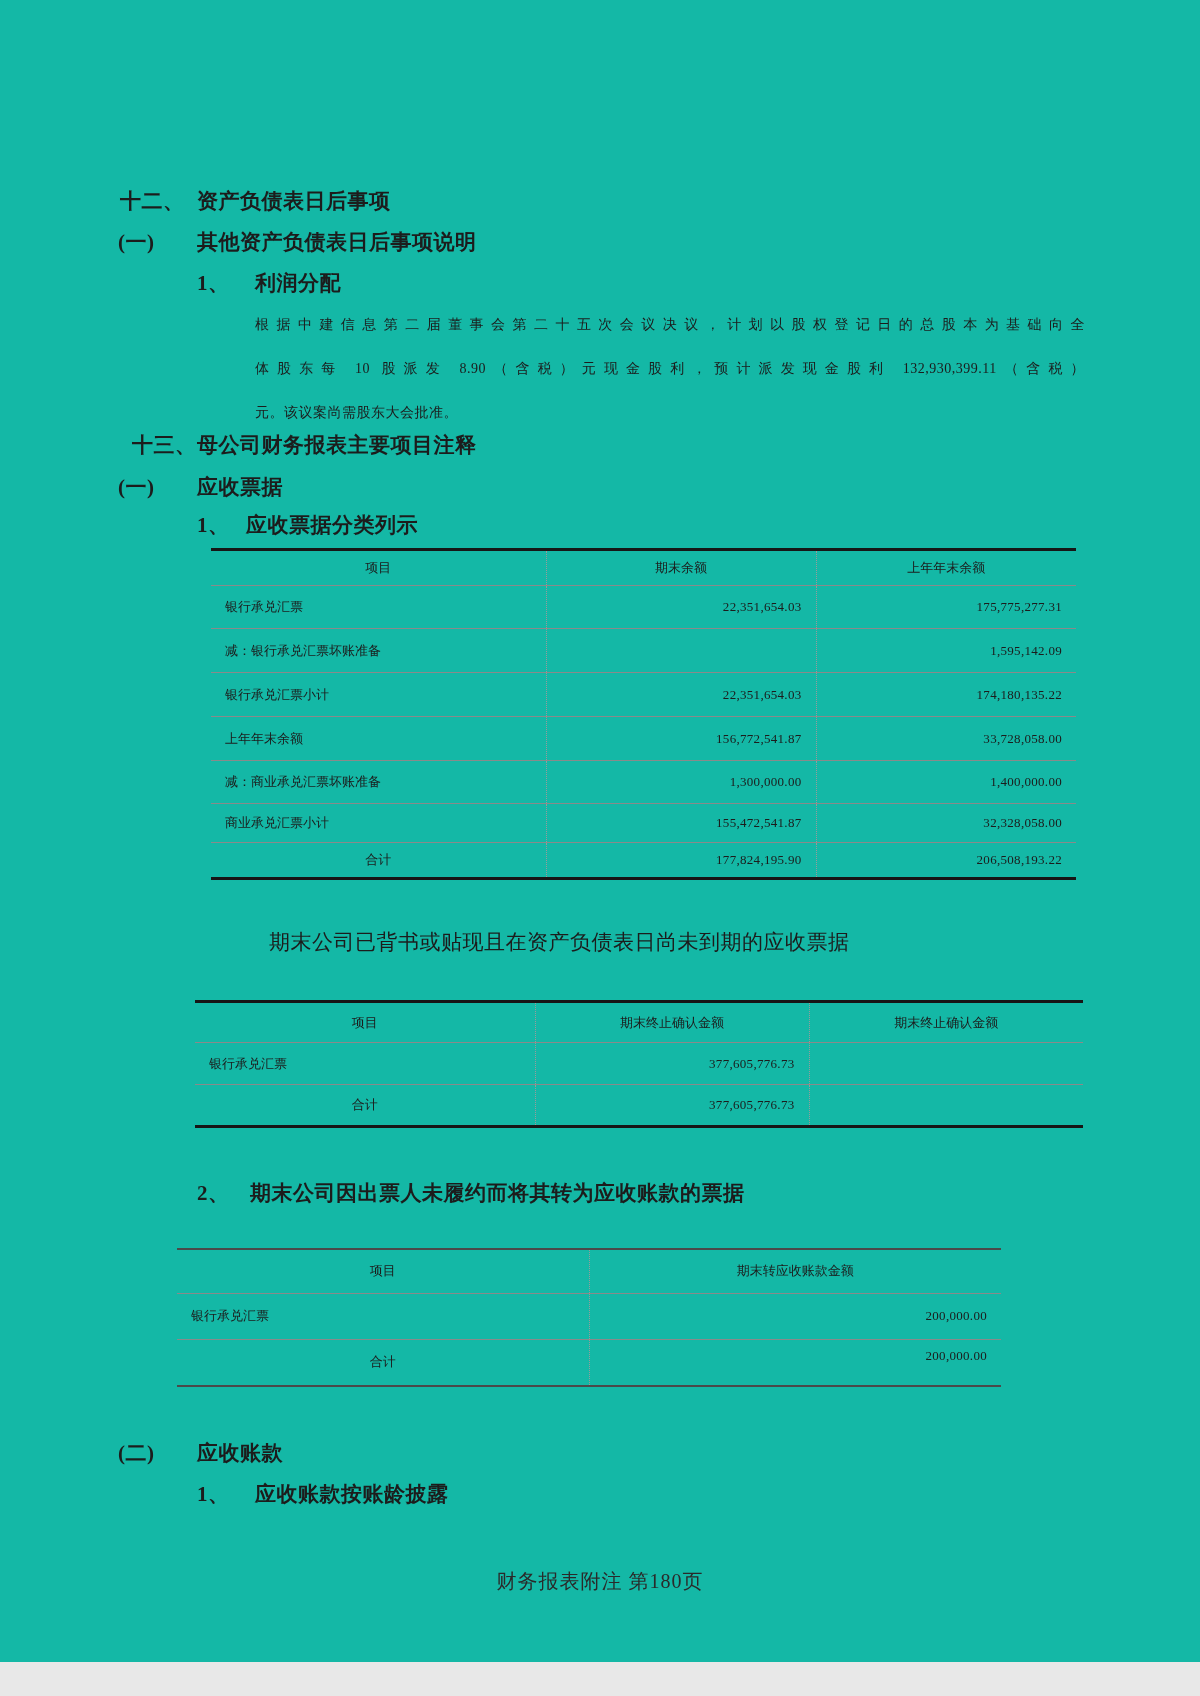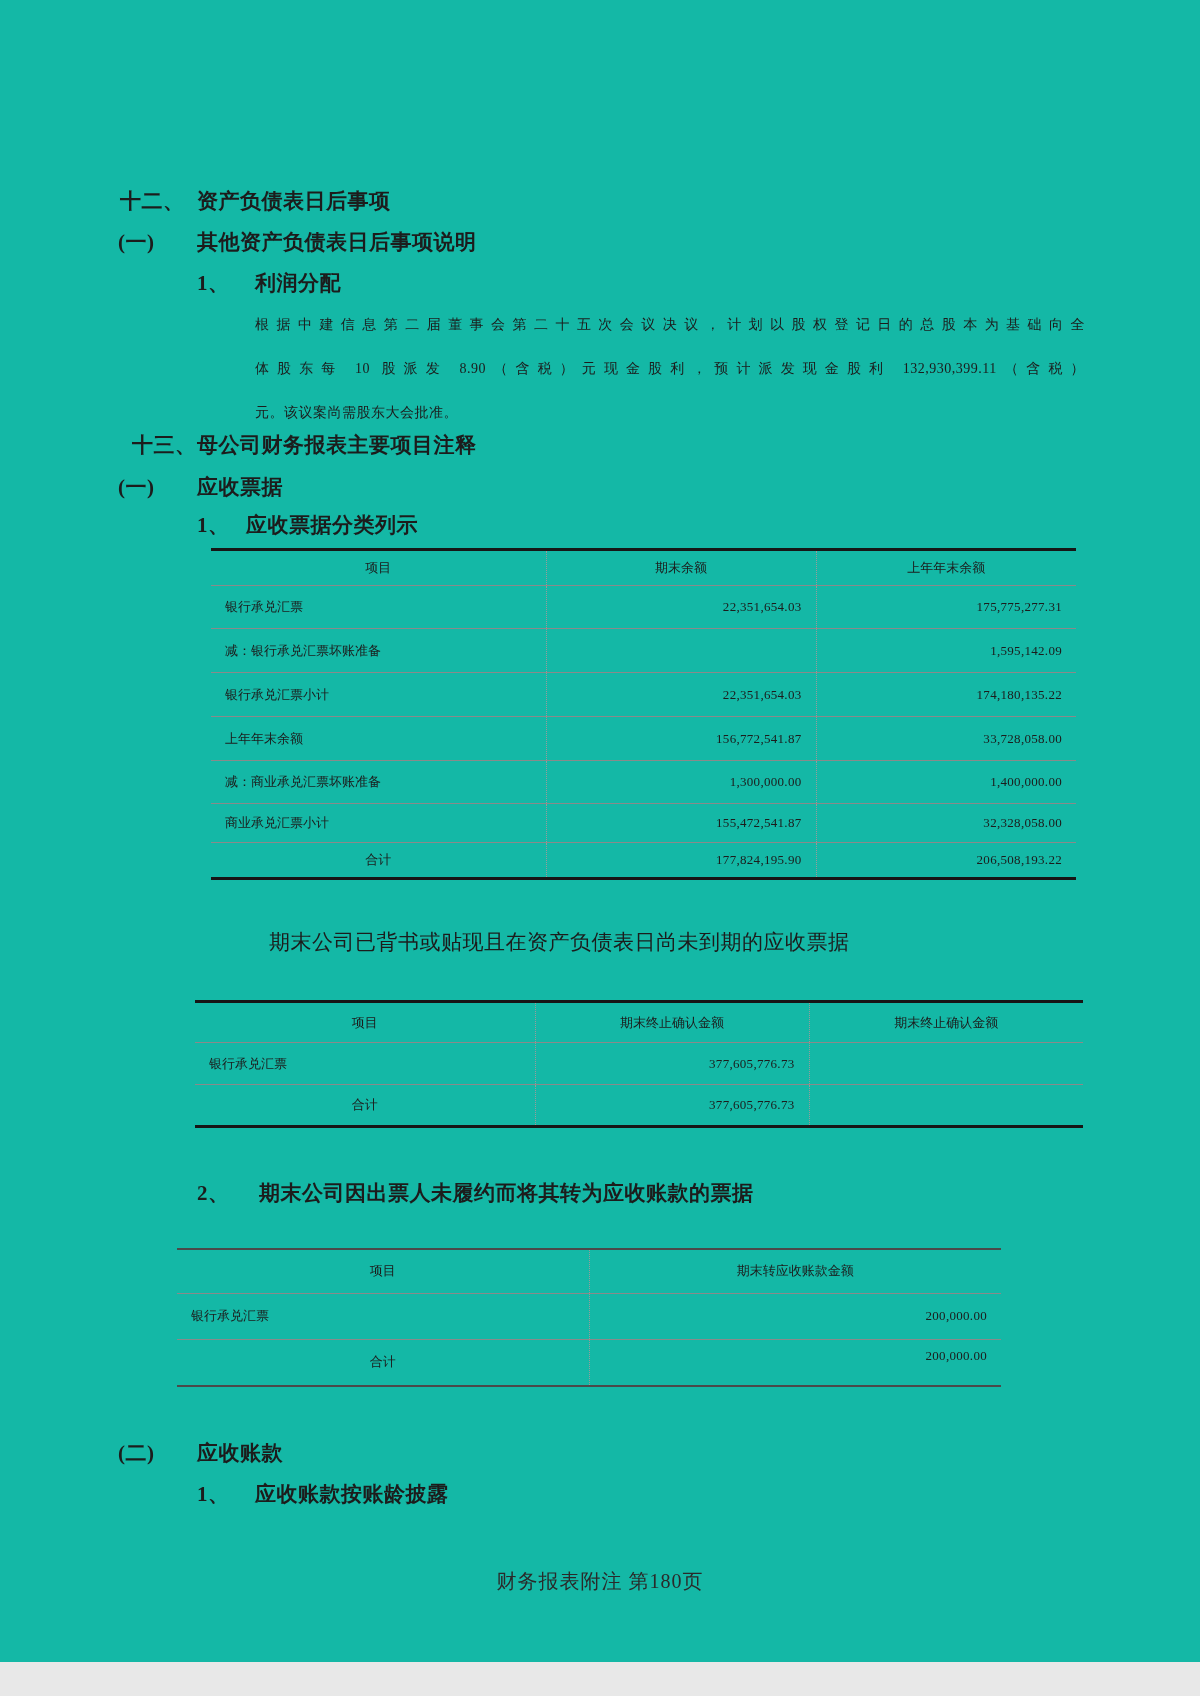--- a/index.html
+++ b/index.html
@@ -174,21 +174,21 @@
     <tr style="height:42px;">
       <td class="tot">合计</td>
       <td class="val-mid">377,605,776.73</td>
       <td class="val-mid"></td>
     </tr>
   </tbody>
     </table>
 
   <div class="heading">
     <span class="h-num" style="left:197px;top:1180px;">2、</span>
-    <span class="h-title" style="left:259px;top:1180px;">期末公司因出票人未履约而将其转为应收账款的票据</span>
+    <span class="h-title" style="left:250px;top:1180px;">期末公司因出票人未履约而将其转为应收账款的票据</span>
   </div>
 
   <table class="fin t3" style="left:177px;top:1248px;width:824px;">
     <colgroup>
         <col style="width:412px">
         <col style="width:412px">
       </colgroup>
     <tbody>
         <tr style="height:44px;">
       <td class="hdr">项目</td>

